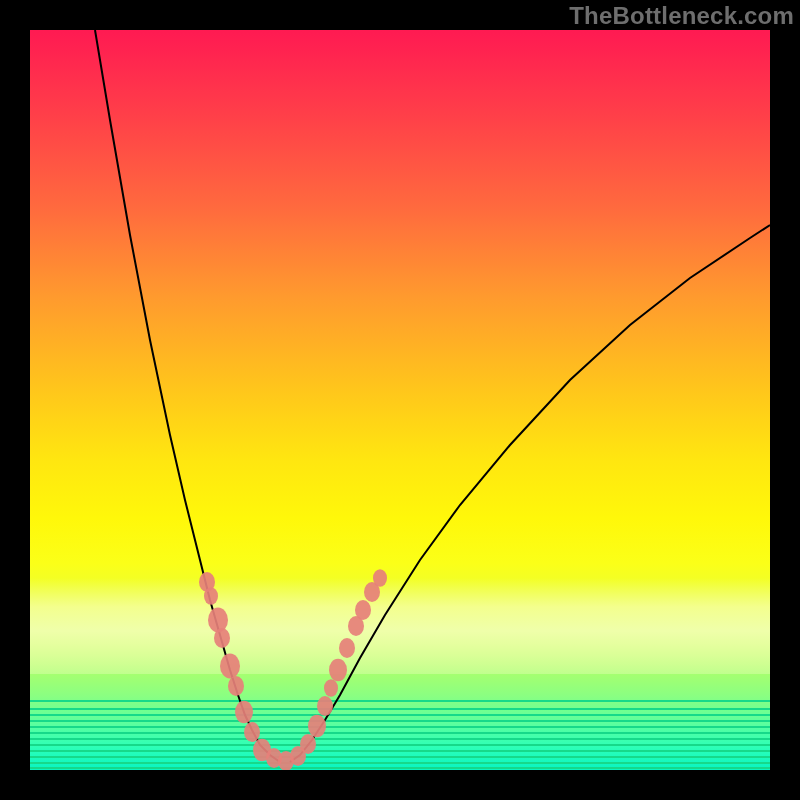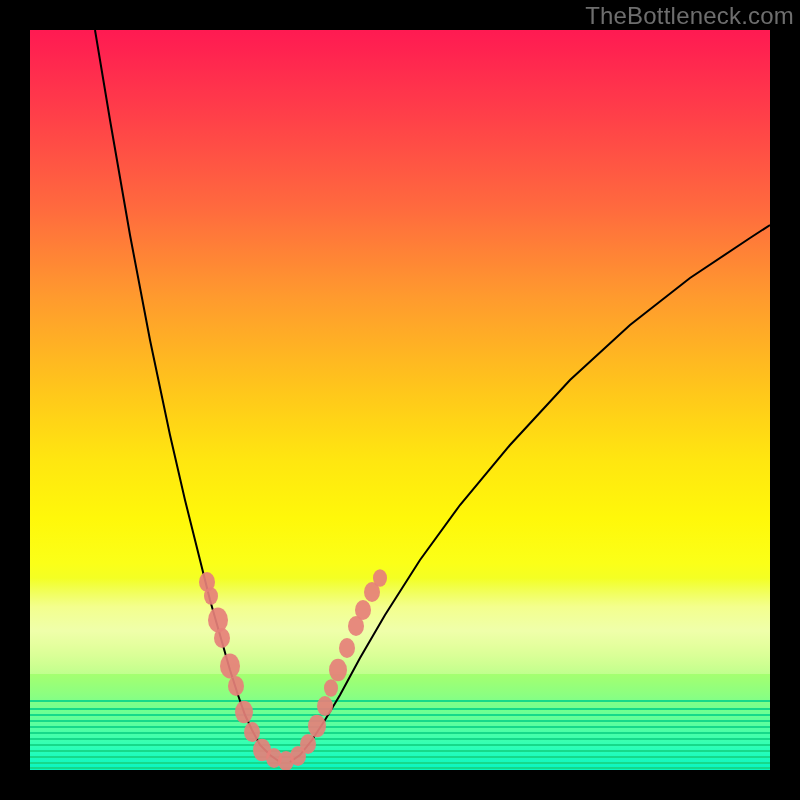--- a/index.html
+++ b/index.html
@@ -65,21 +65,21 @@
     left: 0; right: 0;
     height: 2px;
     background: #17d98a;
   }
   .watermark {
     position: absolute;
     top: 2px;
     right: 6px;
     color: #6e6e6e;
     font-size: 24px;
-    font-weight: 400;
+    font-weight: 700;
     letter-spacing: 0.2px;
     user-select: none;
   }
   svg {
     position: absolute;
     inset: 0;
   }
   .curve {
     fill: none;
     stroke: #000;

